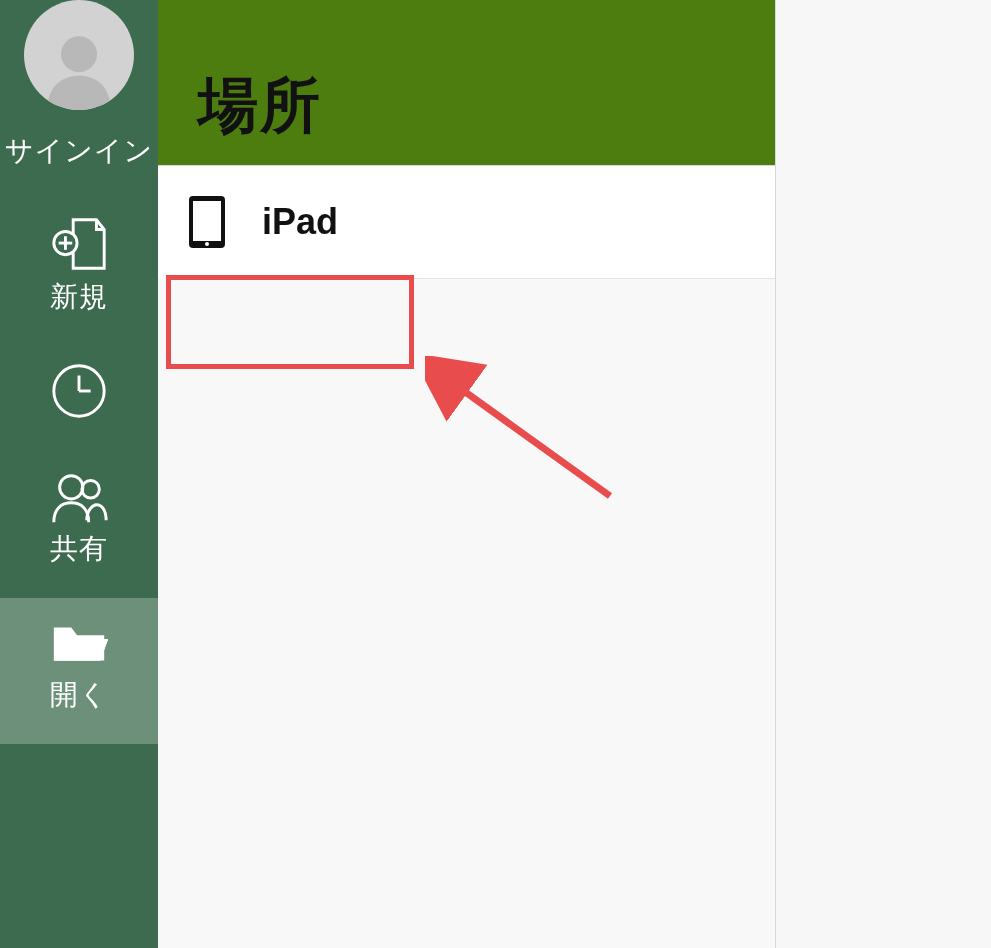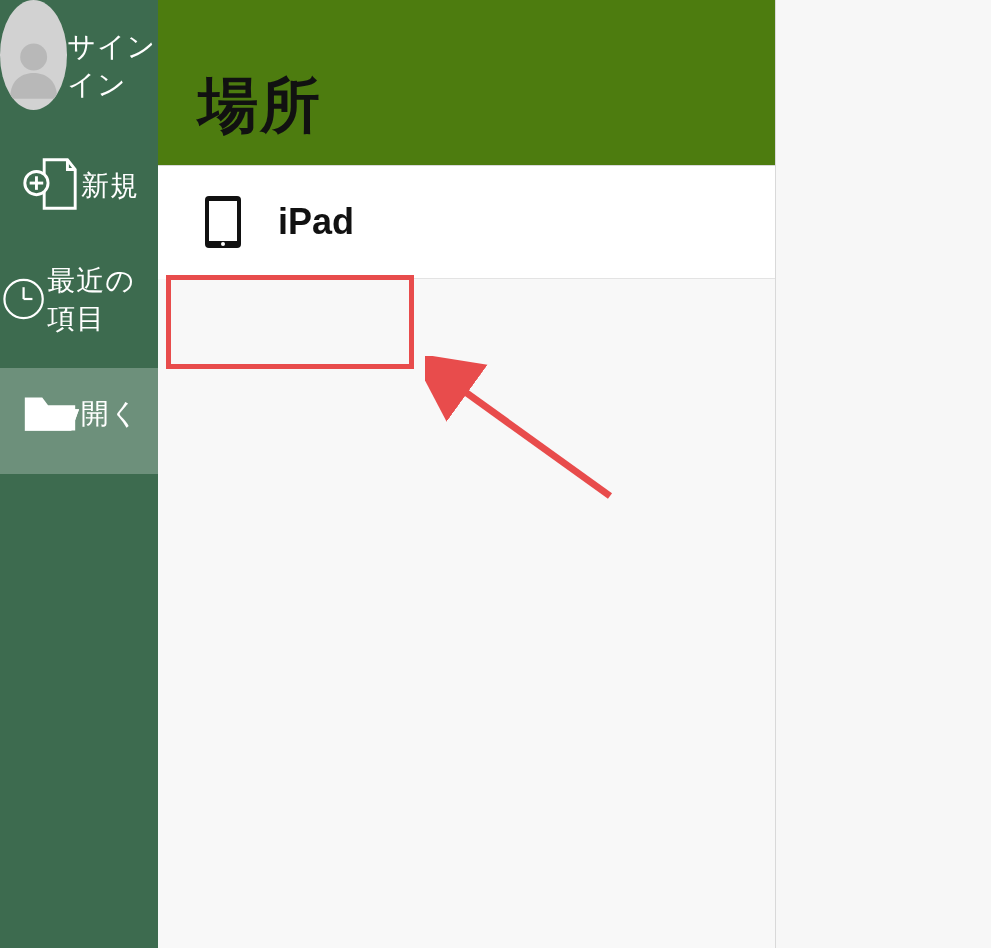--- a/index.html
+++ b/index.html
@@ -13,21 +13,21 @@
     background: #3d6b4f;
     display: flex;
     flex-direction: column;
     align-items: center;
     color: #fff;
     flex-shrink: 0;
   }
   .sidebar-item {
     width: 100%;
     display: flex;
-    flex-direction: row;
+    flex-direction: column;
     align-items: center;
     justify-content: center;
     padding: 14px 0 30px 0;
     cursor: pointer;
   }
   .sidebar-item.active {
     background: rgba(255,255,255,0.25);
   }
   .sidebar-item .label {
     font-size: 28px;
@@ -76,21 +76,21 @@
     color: #111;
     letter-spacing: 2px;
   }
   .list {
     background: #fff;
   }
   .list-row {
     height: 112px;
     display: flex;
     align-items: center;
-    padding: 0 40px;
+    padding: 0 24px;
     border-bottom: 1px solid #e3e3e3;
     cursor: pointer;
     position: relative;
     background: #fff;
   }
   .list-row .row-icon {
     width: 50px;
     display: flex;
     align-items: center;
     justify-content: center;
@@ -167,23 +167,33 @@
     </div>
 
     <div class="sidebar-item">
       <div class="icon-box">
         <svg viewBox="0 0 64 64" fill="none" stroke="#fff" stroke-width="3">
           <circle cx="32" cy="32" r="26"></circle>
           <line x1="32" y1="32" x2="32" y2="16"></line>
           <line x1="32" y1="32" x2="44" y2="32"></line>
         </svg>
       </div>
-      <span class="label">最近の項目</span>
-    </div>
-
+    </div>
+
+    <div class="sidebar-item">
+      <div class="icon-box">
+        <svg viewBox="0 0 64 64" fill="none" stroke="#fff" stroke-width="3">
+          <circle cx="24" cy="22" r="12"></circle>
+          <circle cx="44" cy="24" r="9"></circle>
+          <path d="M6 58 C6 44 14 38 24 38 C34 38 42 44 42 58"></path>
+          <path d="M40 56 C40 46 46 40 50 40 C56 40 60 46 60 56"></path>
+        </svg>
+      </div>
+      <span class="label">共有</span>
+    </div>
 
     <div class="sidebar-item active">
       <div class="icon-box">
         <svg viewBox="0 0 64 64">
           <path d="M6 20 L6 50 L58 50 L58 24 L30 24 L24 16 L6 16 Z" fill="#fff"></path>
           <path d="M6 50 L14 28 L62 28 L54 50 Z" fill="#fff"></path>
           <path d="M6 50 L14 28 L62 28 L54 50 Z" fill="#fff" stroke="#3d6b4f" stroke-opacity="0"></path>
         </svg>
       </div>
       <span class="label">開く</span>

